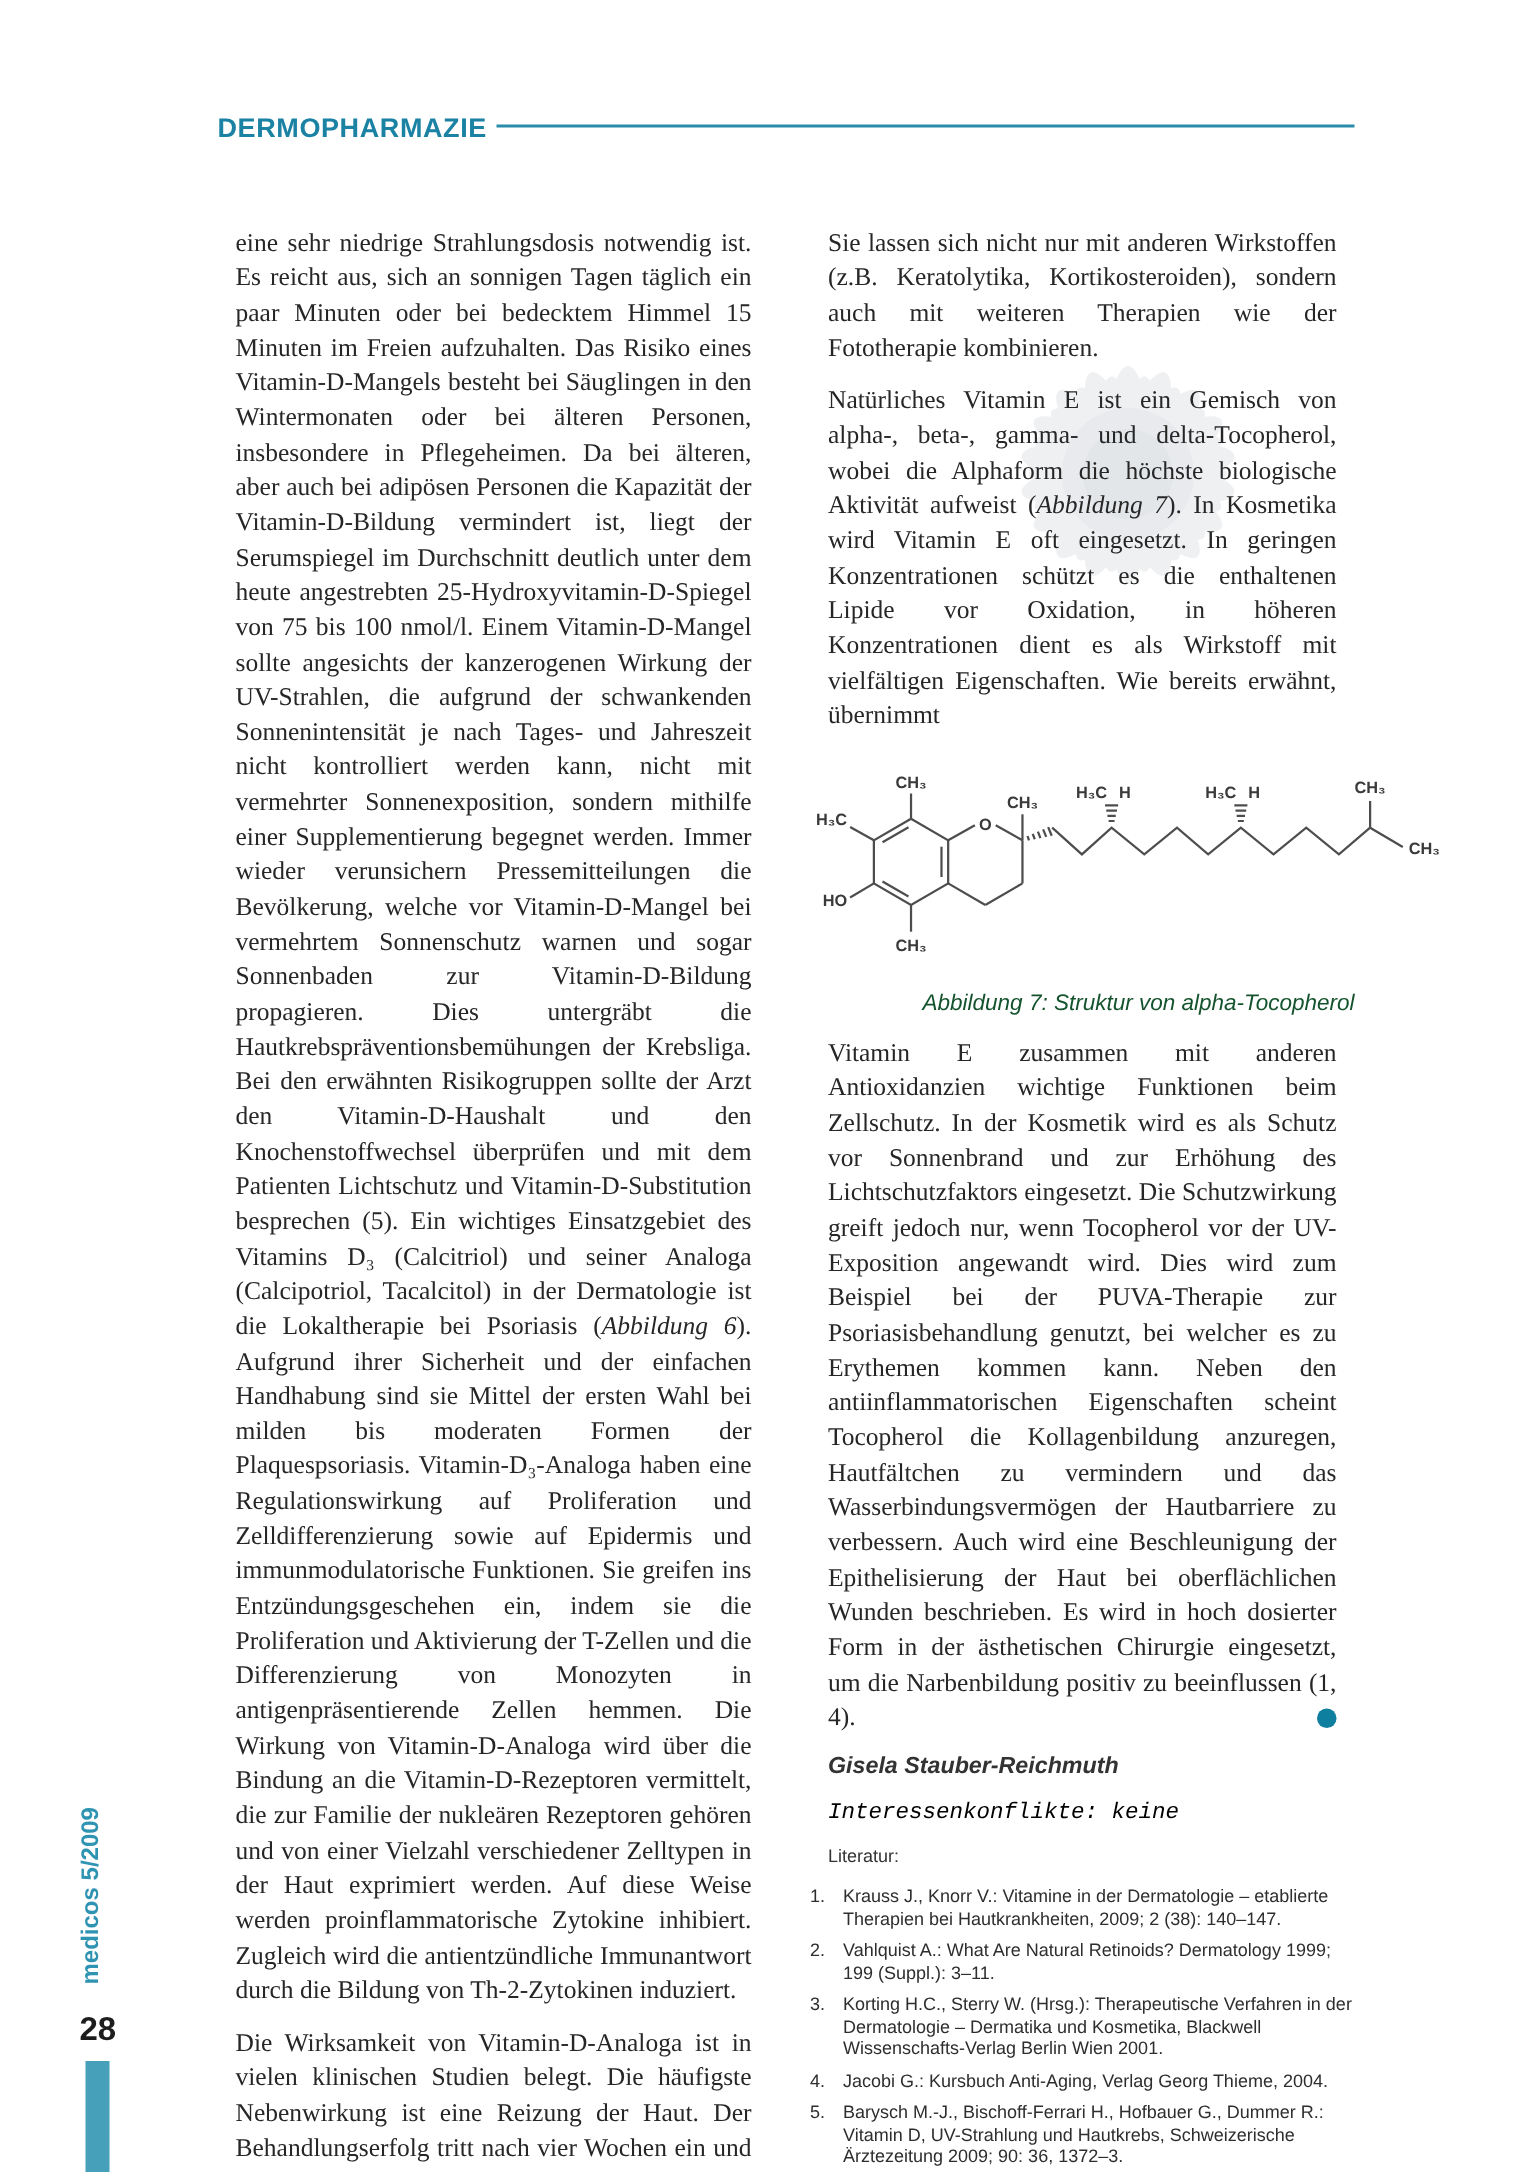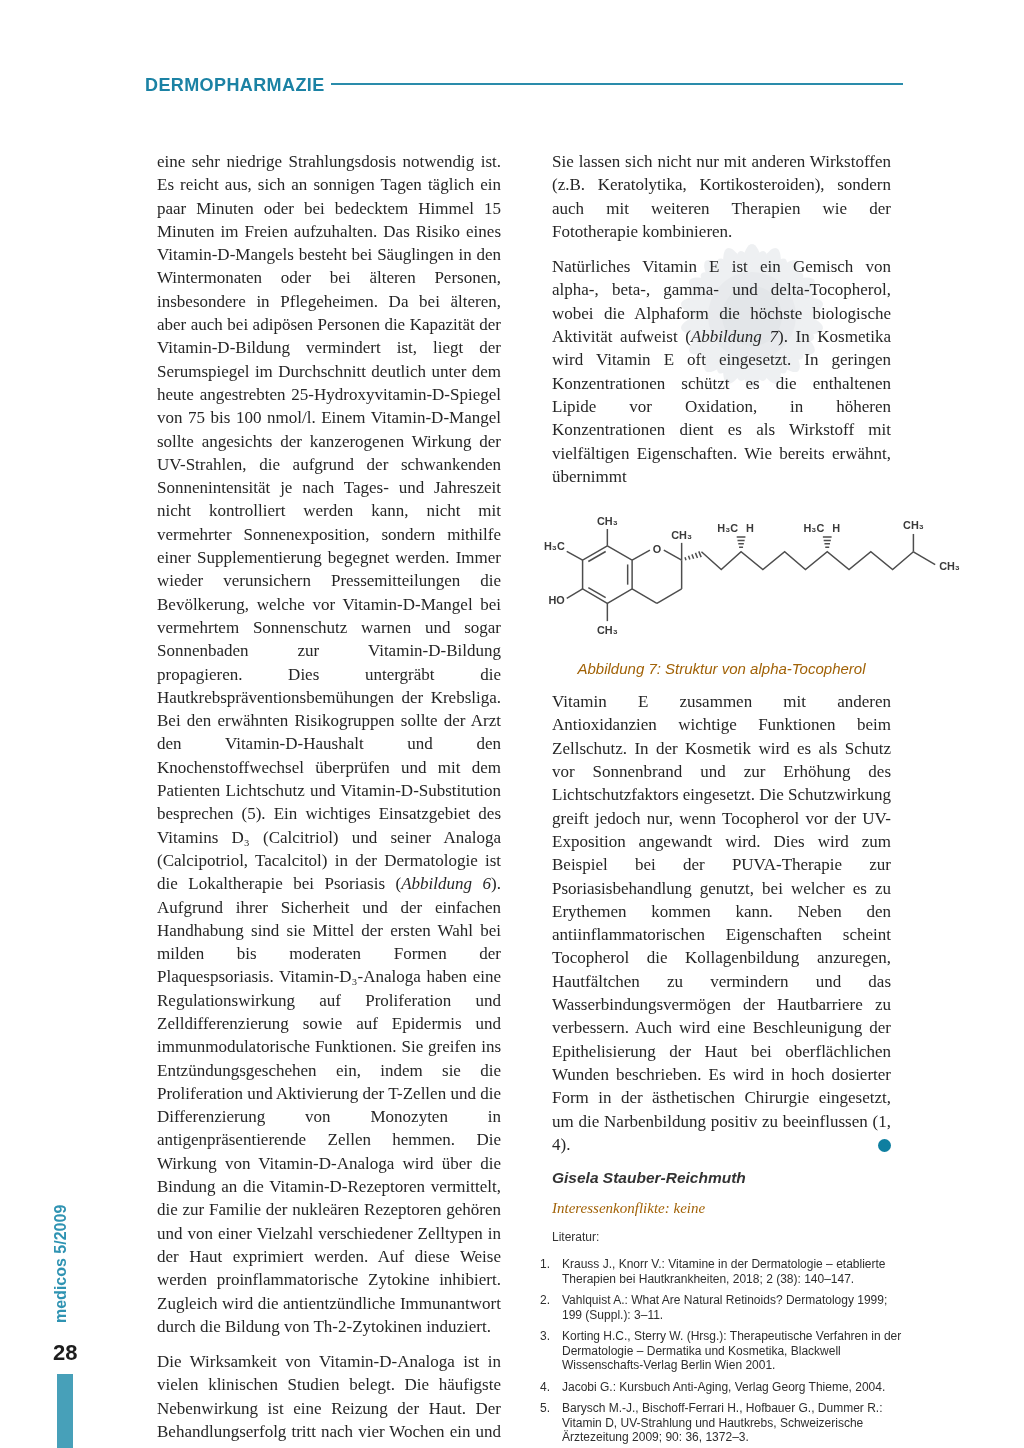--- a/index.html
+++ b/index.html
@@ -25,28 +25,28 @@
   .section-heading{margin:0;font-family:"Liberation Sans",sans-serif;font-weight:bold;
        font-size:19px;line-height:22px;color:#1b82a4;text-align:left;}
   .para-after-heading{margin-top:14px;}
   
   .figure{margin:24px 0 0 0;padding:0;}
   .structure-svg{display:block;overflow:visible;}
   .structure-svg path,.structure-svg line,.structure-svg polyline{stroke:#4d4d4d;stroke-width:1.5;fill:none;}
   .structure-svg text{font-family:"Liberation Sans",sans-serif;font-size:11px;font-weight:bold;
        fill:#3a3a3a;stroke:none;}
   .figure-caption{margin-top:8px;font-family:"Liberation Sans",sans-serif;font-style:italic;
-       font-size:15px;line-height:19px;color:#a16207;text-align:center;}
+       font-size:15px;line-height:19px;color:#14532d;text-align:right;}
   .para3{margin-top:28px;}
   .end-dot{float:right;width:13px;height:13px;border-radius:50%;background:#0f7fa0;margin-top:6px;}
   
   .author{margin-top:30px;font-family:"Liberation Sans",sans-serif;font-weight:bold;
        font-style:italic;font-size:15.5px;line-height:19px;color:#333;text-align:left;}
-  .conflicts{margin-top:30px;font-family:Liberation Serif, serif;font-style:italic;
-       font-size:15px;line-height:19px;color:#a16207;text-align:left;}
+  .conflicts{margin-top:30px;font-family:Liberation Mono, monospace;font-style:italic;
+       font-size:15px;line-height:19px;color:#000000;text-align:left;}
   .lit-label{margin-top:27px;font-family:"Liberation Sans",sans-serif;font-size:12px;
        line-height:15px;color:#333;text-align:left;}
   .refs{margin-top:9px;font-family:"Liberation Sans",sans-serif;font-size:12px;
        line-height:14.5px;color:#2e2e2e;text-align:left;}
   .ref-row{display:flex;margin-bottom:7px;}
   .ref-num{flex:0 0 22px;}
   .ref-text{flex:1;}
   
   .sidebar-magazine{position:absolute;left:52px;top:1323px;transform:rotate(-90deg);
        transform-origin:0 0;font-family:"Liberation Sans",sans-serif;font-weight:bold;
@@ -153,21 +153,21 @@
 
     <p class="para3"><span>Vitamin E zusammen mit anderen Antioxidanzien wichtige Funktionen beim Zellschutz. In der Kosmetik wird es als Schutz vor Sonnenbrand und zur Erhöhung des Lichtschutzfaktors eingesetzt. Die Schutzwirkung greift jedoch nur, wenn Tocopherol vor der UV-Exposition angewandt wird. Dies wird zum Beispiel bei der PUVA-Therapie zur Psoriasisbehandlung genutzt, bei welcher es zu Erythemen kommen kann. Neben den antiinflammatorischen Eigenschaften scheint Tocopherol die Kollagenbildung anzuregen, Hautfältchen zu vermindern und das Wasserbindungsvermögen der Hautbarriere zu verbessern. Auch wird eine Beschleunigung der Epithelisierung der Haut bei oberflächlichen Wunden beschrieben. Es wird in hoch dosierter Form in der ästhetischen Chirurgie eingesetzt, um die Narbenbildung positiv zu beeinflussen (1, 4).</span><span class="end-dot"></span></p>
 
     <p class="author">Gisela Stauber-Reichmuth</p>
     <p class="conflicts">Interessenkonflikte: keine</p>
 
     <p class="lit-label">Literatur:</p>
     <div class="refs">
       <div class="ref-row">
         <span class="ref-num">1.</span>
-        <span class="ref-text">Krauss J., Knorr V.: Vitamine in der Dermatologie – etablierte Therapien bei Hautkrankheiten, 2018; 2 (38): 140–147.</span>
+        <span class="ref-text">Krauss J., Knorr V.: Vitamine in der Dermatologie – etablierte Therapien bei Hautkrankheiten, 2009; 2 (38): 140–147.</span>
       </div>
       <div class="ref-row">
         <span class="ref-num">2.</span>
         <span class="ref-text">Vahlquist A.: What Are Natural Retinoids? Dermatology 1999; 199 (Suppl.): 3–11.</span>
       </div>
       <div class="ref-row">
         <span class="ref-num">3.</span>
         <span class="ref-text">Korting H.C., Sterry W. (Hrsg.): Therapeutische Verfahren in der Dermatologie – Dermatika und Kosmetika, Blackwell Wissenschafts-Verlag Berlin Wien 2001.</span>
       </div>
       <div class="ref-row">

